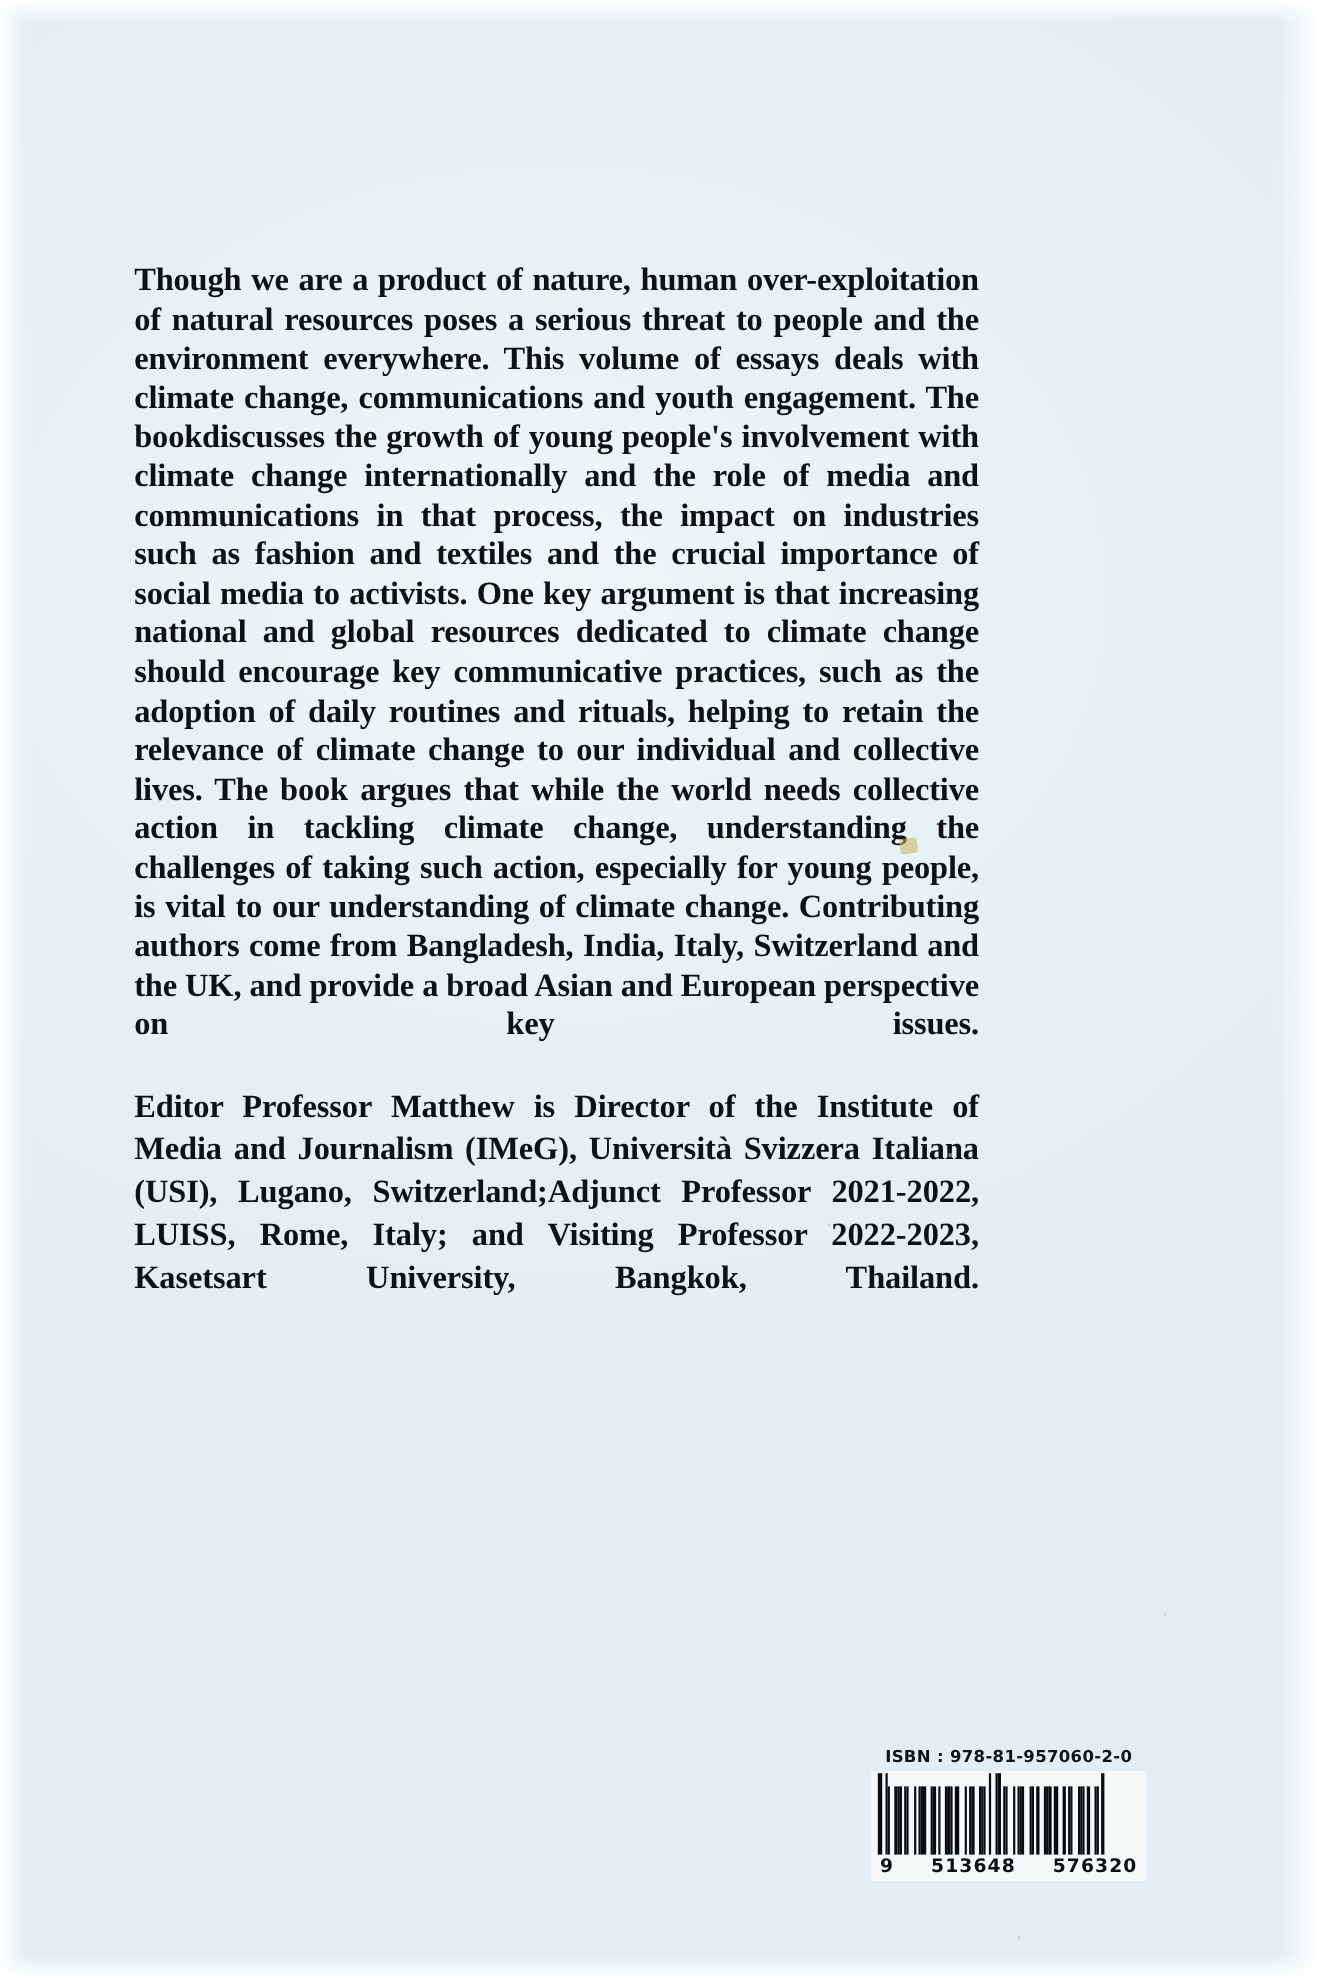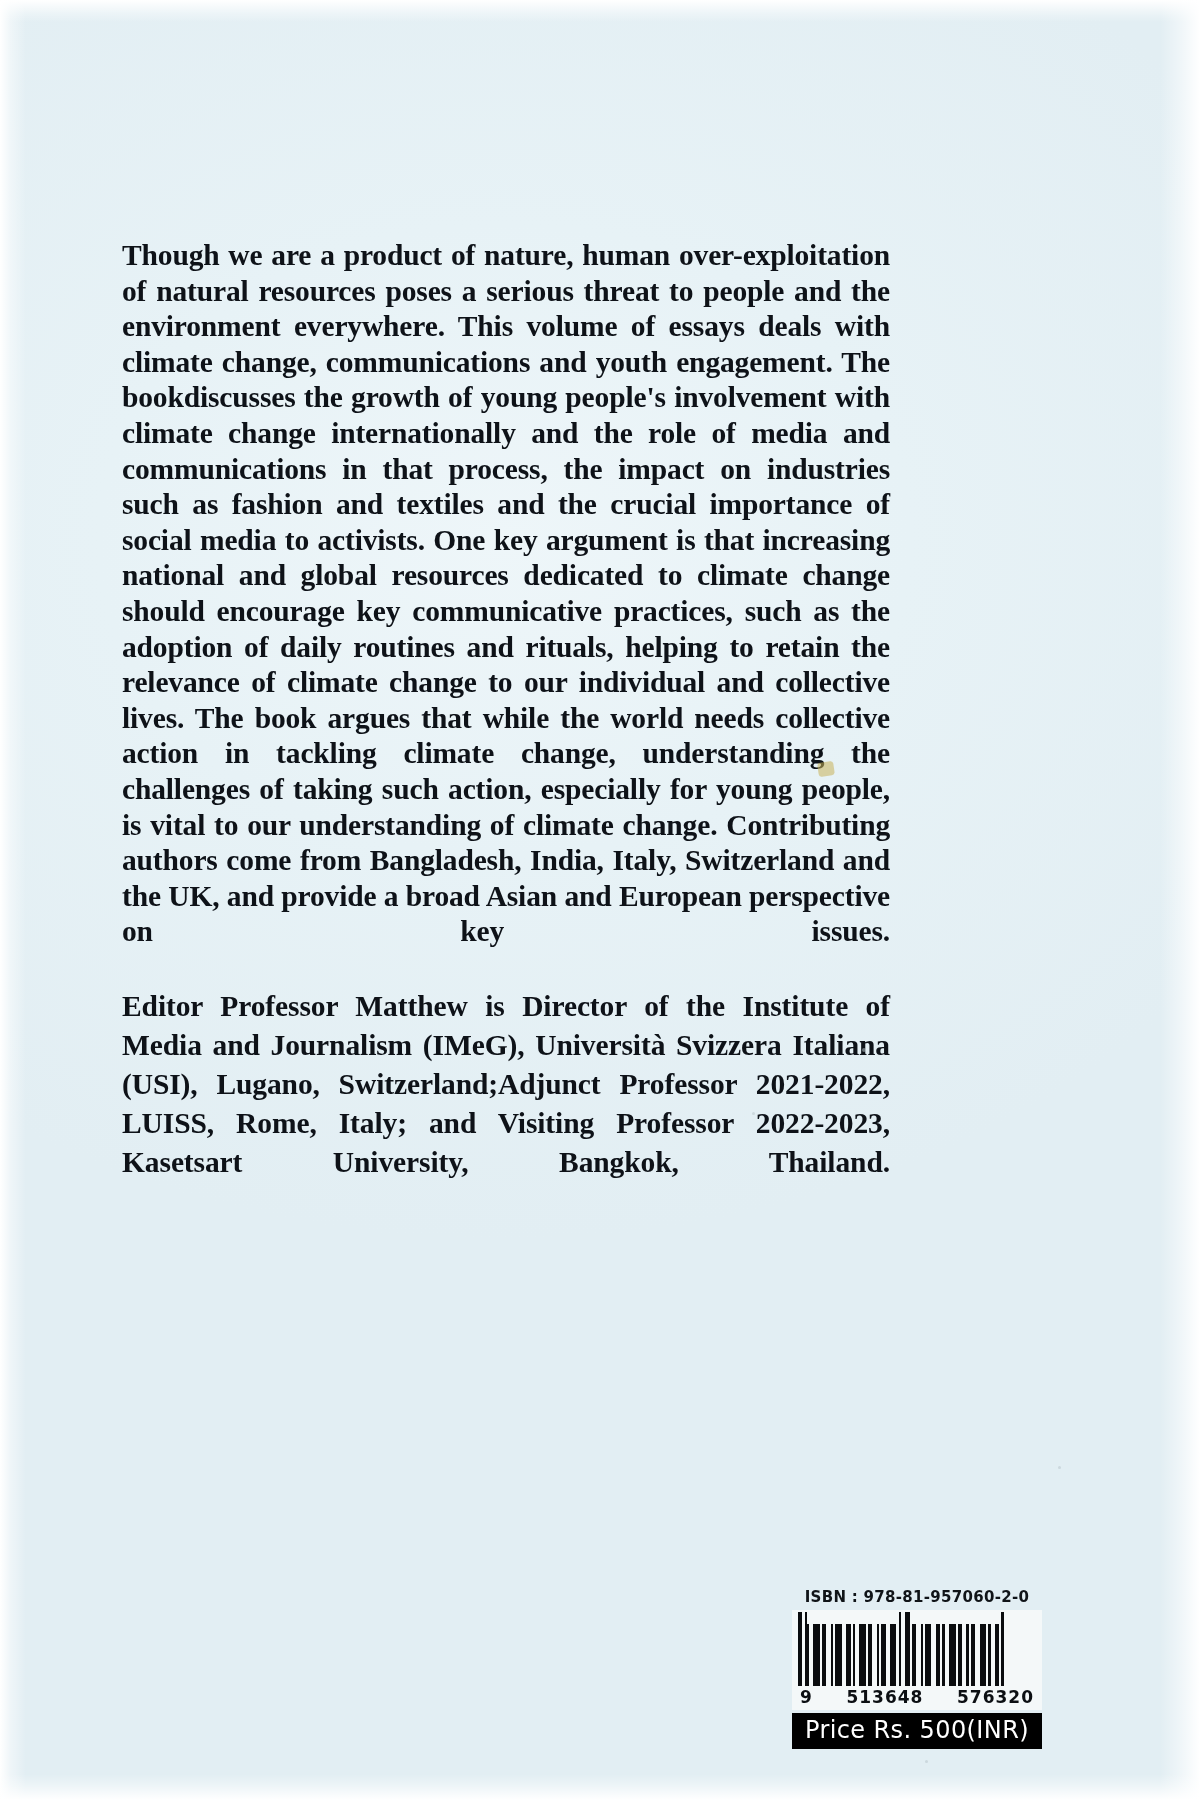--- a/index.html
+++ b/index.html
@@ -309,16 +309,15 @@
           <span style="width: 2.2px; height: 62px; background: rgb(10, 12, 15);"></span>
           <span style="width: 2.2px; height: 74px; background: transparent;"></span>
           <span style="width: 2.2px; height: 74px; background: rgb(10, 12, 15);"></span>
         </div>
       <div class="barcode-digits">
         <span>9</span>
         <span>513648</span>
         <span>576320</span>
       </div>
     </div>
-    <div class="price-bar">Price Rs. 500(INR)</div>
   </div>
 
 </div>
 
 </body></html>

